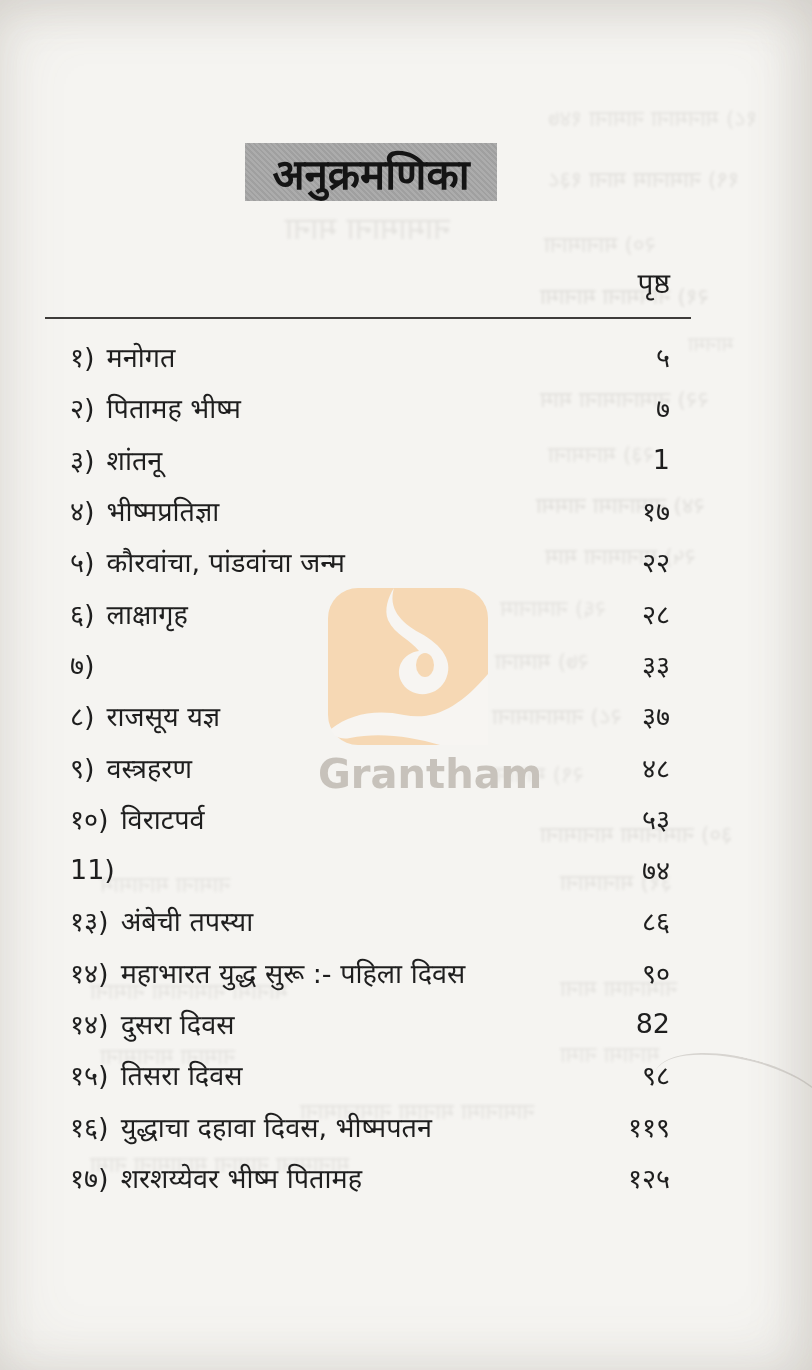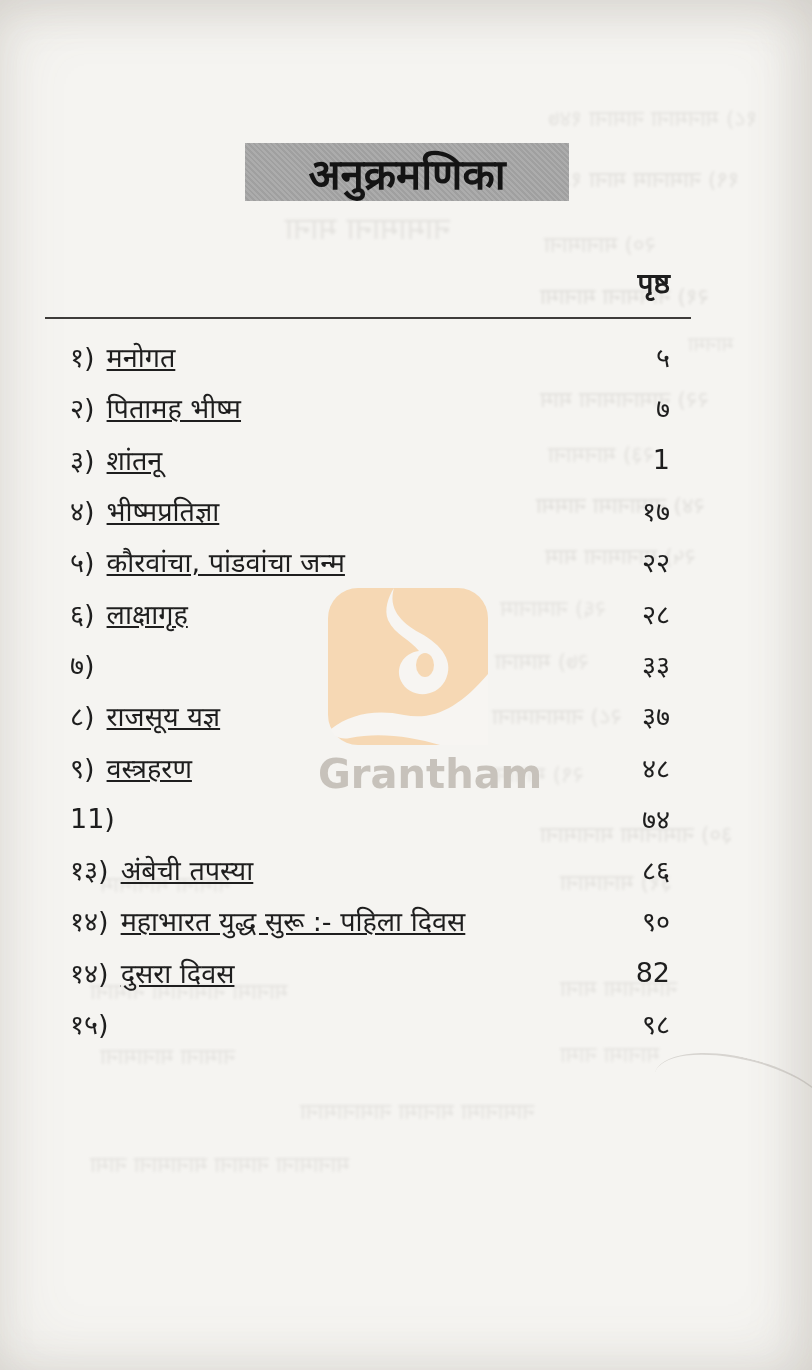--- a/index.html
+++ b/index.html
@@ -17,36 +17,36 @@
     position:absolute;color:#6e6962;transform:scaleX(-1);
     filter:blur(1.7px);white-space:nowrap;font-weight:500;z-index:1;
   }
   .crease{
     position:absolute;left:652px;top:1058px;width:180px;height:72px;
     border-radius:50%;border-top:2px solid rgba(145,140,132,.30);
     transform:rotate(14deg);z-index:1;
   }
   
   .title-box{
-    position:absolute;left:245px;top:143px;width:324px;height:58px;
+    position:absolute;left:245px;top:143px;width:252px;height:58px;
     background:#a6a6a6;
     background-image:repeating-linear-gradient(45deg,rgba(255,255,255,.07) 0 2px,rgba(0,0,0,.04) 2px 4px);
     display:flex;align-items:center;justify-content:center;z-index:3;
     font-size:42px;font-weight:bold;color:#141414;
   }
   .col-header{
     position:absolute;left:70px;top:263px;width:600px;text-align:right;
-    font-size:28px;font-weight:bold;color:#1d1d1d;z-index:3;
+    font-size:28px;font-weight:normal;color:#1d1d1d;z-index:3;
   }
   .rule{position:absolute;left:45px;top:317px;width:646px;height:2px;background:#3e3c3a;z-index:3;}
   
   .toc{position:absolute;left:70px;top:331px;width:600px;z-index:3;}
   .row{display:flex;align-items:center;height:51.3px;font-size:27px;color:#1e1e1e;}
   .num{margin-right:12px;white-space:nowrap;}
-  .ttl{white-space:nowrap;text-decoration:underline;}
+  .ttl{white-space:nowrap;}
   .pg{margin-left:auto;white-space:nowrap;}
   
   .watermark{position:absolute;left:318px;top:588px;width:180px;z-index:2;text-align:center;}
   .watermark svg{display:block;margin:0 auto;}
   .wm-text{margin-top:6px;font-size:40px;font-weight:bold;color:#c7c2bb;}
 </style>
 </head>
 <body>
 
 <div class="page">
@@ -148,20 +148,25 @@
     <span class="ttl">राजसूय यज्ञ</span>
     <span class="pg">३७</span>
   </div>
 
   <div class="row">
     <span class="num">९)</span>
     <span class="ttl">वस्त्रहरण</span>
     <span class="pg">४८</span>
   </div>
 
+  <div class="row">
+    <span class="num">१०)</span>
+    <span class="ttl">विराटपर्व</span>
+    <span class="pg">५३</span>
+  </div>
 
 
   <div class="row">
     <span class="num">11)</span>
     <span class="pg">७४</span>
   </div>
 
   <div class="row">
     <span class="num">१३)</span>
     <span class="ttl">अंबेची तपस्या</span>
@@ -175,19 +180,30 @@
   </div>
 
   <div class="row">
     <span class="num">१४)</span>
     <span class="ttl">दुसरा दिवस</span>
     <span class="pg">82</span>
   </div>
 
   <div class="row">
     <span class="num">१५)</span>
+    <span class="ttl">तिसरा दिवस</span>
     <span class="pg">९८</span>
   </div>
 
-
+  <div class="row">
+    <span class="num">१६)</span>
+    <span class="ttl">युद्धाचा दहावा दिवस, भीष्मपतन</span>
+    <span class="pg">११९</span>
+  </div>
+
+  <div class="row">
+    <span class="num">१७)</span>
+    <span class="ttl">शरशय्येवर भीष्म पितामह</span>
+    <span class="pg">१२५</span>
+  </div>
 </div>
 
 </div>
 
 </body></html>

